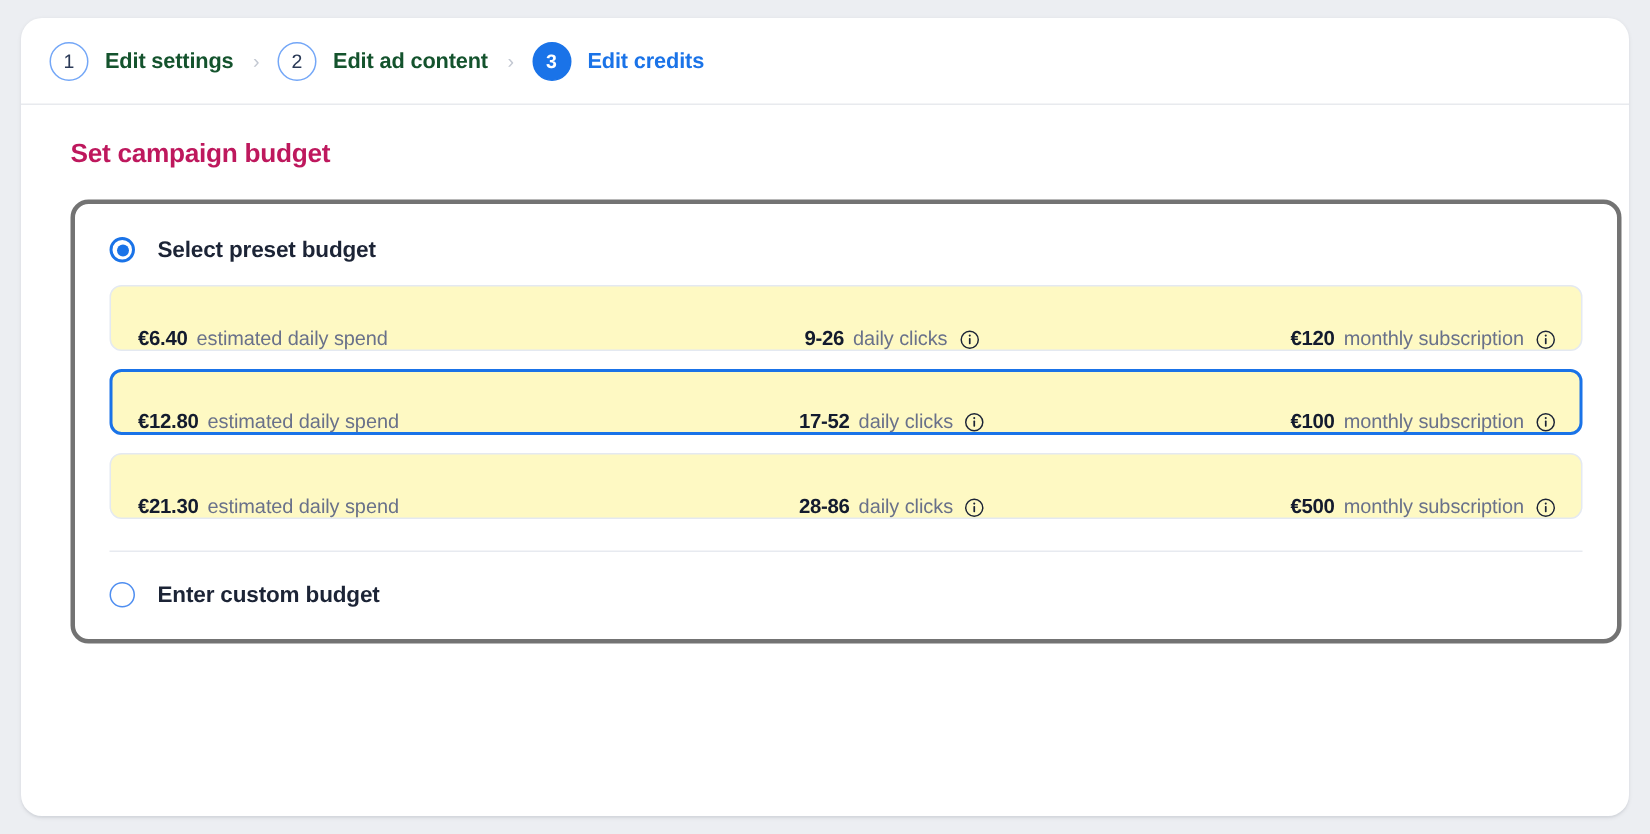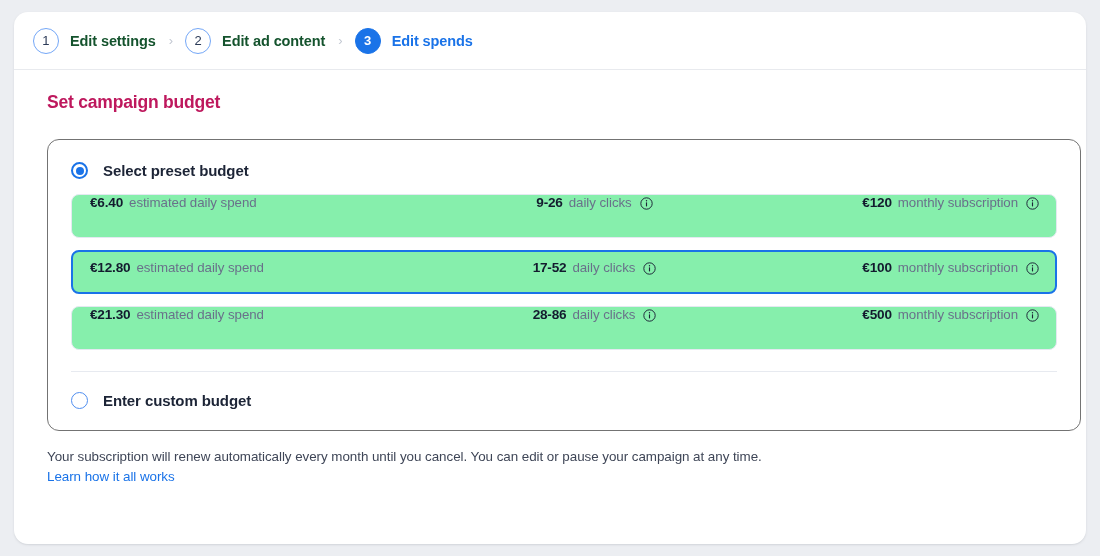--- a/index.html
+++ b/index.html
@@ -95,22 +95,22 @@
   }
   .page-subtitle {
     font-size: 13.4px;
     color: #60687d;
     margin: 7px 0 0 0;
     letter-spacing: -0.05px;
   }
 
   
   .options-panel {
-    margin-top: 26px;
-    border: 1px solid #737373;
+    margin-top: 20px;
+    border: 3px solid #737373;
     border-radius: 12px;
     padding: 22px 23px 21px 23px;
     box-sizing: border-box;
     width: 1034px;
   }
 
   .radio-row {
     display: flex;
     align-items: center;
     gap: 15px;
@@ -150,25 +150,25 @@
   }
 
   .budget-list {
     margin-top: 15px;
   }
   .budget-row {
     height: 44px;
     border: 1px solid #e4e9f1;
     border-radius: 8px;
     display: flex;
-    align-items: flex-start;
+    align-items: flex-end;
     box-sizing: border-box;
     padding: 0 17px 0 18px;
     margin-bottom: 12px;
-    background: #86efac;
+    background: #fef9c3;
   }
   .budget-row.selected {
     border: 2px solid #1a73e8;
     padding: 8px 16px 0 17px;
   }
   .budget-row:last-child { margin-bottom: 0; }
 
   .col {
     display: flex;
     align-items: center;
@@ -246,21 +246,21 @@
 
     <div class="step">
       <div class="step-badge todo">2</div>
       <div class="step-label">Edit ad content</div>
     </div>
 
     <div class="step-sep">›</div>
 
     <div class="step">
       <div class="step-badge active">3</div>
-      <div class="step-label active">Edit spends</div>
+      <div class="step-label active">Edit credits</div>
     </div>
 
   </div>
 
   <div class="body-wrap">
 
     <h1 class="page-title">Set campaign budget</h1>
 
     <div class="options-panel">
 
@@ -364,18 +364,14 @@
 
       <div class="radio-row custom">
         <div class="radio off"></div>
         <div class="radio-label">Enter custom budget</div>
       </div>
 
     </div>
 
   </div>
 
-  <div class="footer">
-    <div class="footer-text">Your subscription will renew automatically every month until you cancel. You can edit or pause your campaign at any time.</div>
-    <a class="footer-link">Learn how it all works</a>
-  </div>
 
 </div>
 
 </body></html>

